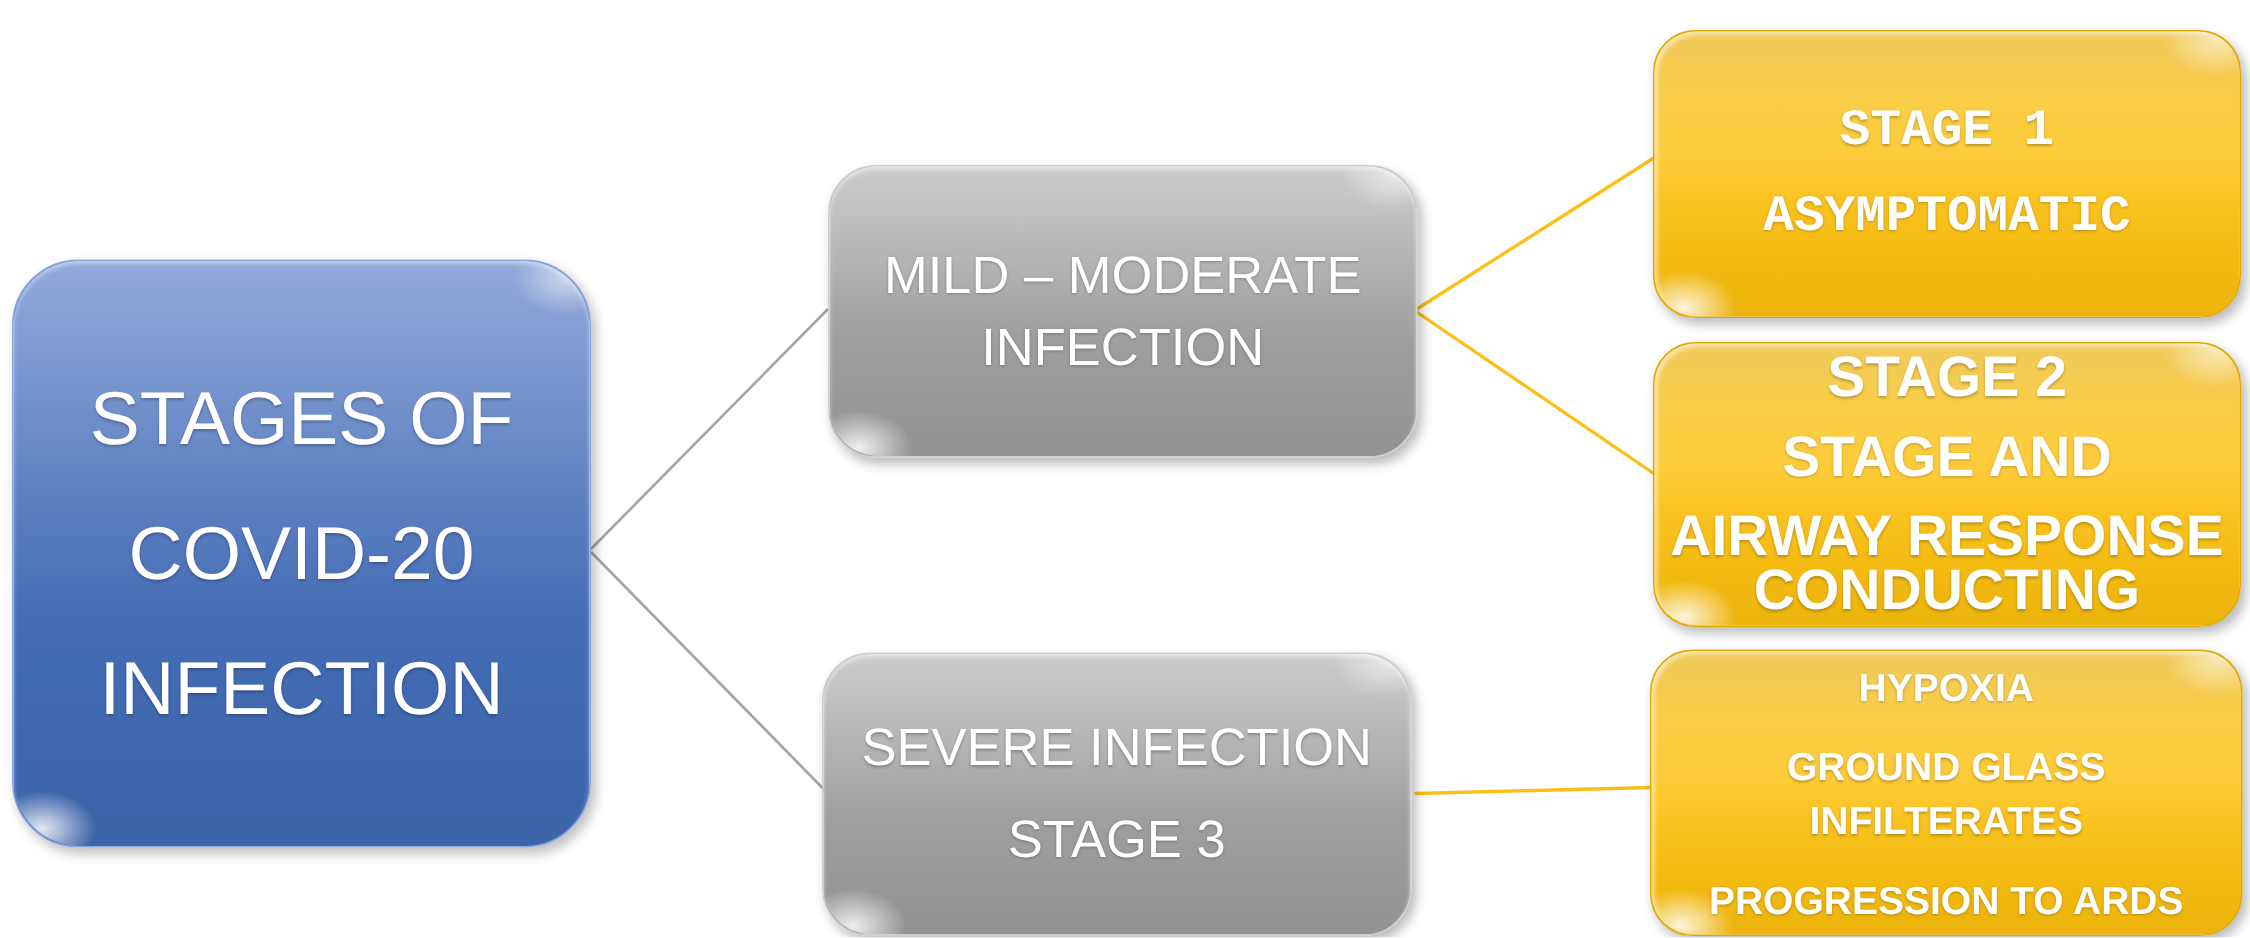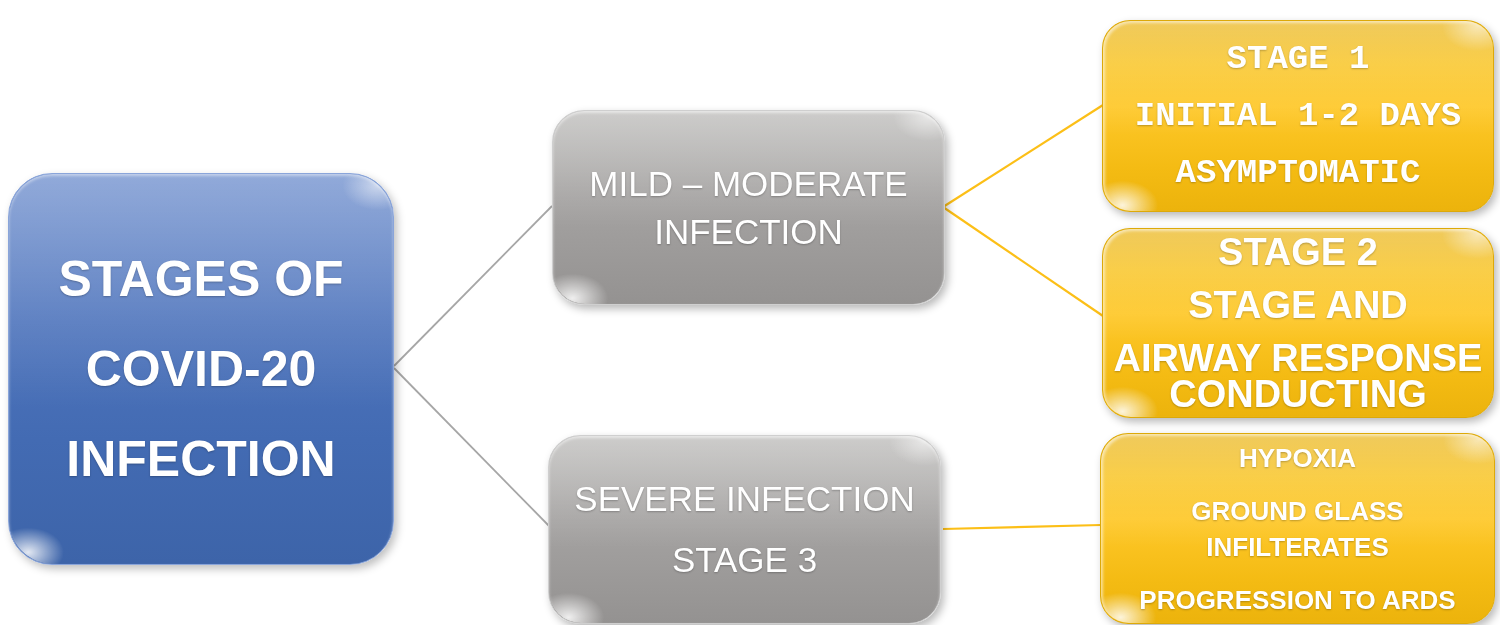--- a/index.html
+++ b/index.html
@@ -47,21 +47,21 @@
   .line { white-space: nowrap; position: relative; z-index: 1; }
 
   
   .blue {
     left: 8px; top: 173px; width: 384px; height: 390px;
     border-radius: 44px;
     background: linear-gradient(180deg, #6285c9 0%, #4e74bc 38%, #436bb3 68%, #3d64a9 100%);
     border: 1px solid #8aa5da;
     box-shadow: inset 0 2px 3px rgba(255,255,255,0.45), 3px 4px 8px rgba(0,0,0,0.25);
     font-size: 50px;
-    font-weight: 700;
+    font-weight: 400;
   }
   .blue .line { line-height: 50px; margin: 20px 0; }
 
   
   .gray {
     border-radius: 32px;
     background: linear-gradient(180deg, #b7b6b4 0%, #a5a3a2 45%, #949291 100%);
     border: 1px solid #cfcfcf;
     box-shadow: inset 0 2px 3px rgba(255,255,255,0.55), 3px 4px 8px rgba(0,0,0,0.28);
     font-size: 35px;
@@ -116,21 +116,20 @@
     <div class="line cont">INFECTION</div>
   </div>
 
   <div class="node gray severe">
     <div class="line para">SEVERE INFECTION</div>
     <div class="line para">STAGE 3</div>
   </div>
 
   <div class="node yellow stage1">
     <div class="line para">STAGE 1</div>
-    <div class="line para">INITIAL 1-2 DAYS</div>
     <div class="line para">ASYMPTOMATIC</div>
   </div>
 
   <div class="node yellow stage2">
     <div class="line para">STAGE 2</div>
     <div class="line para">STAGE AND</div>
     <div class="line para">AIRWAY RESPONSE</div>
     <div class="line cont">CONDUCTING</div>
   </div>
 

